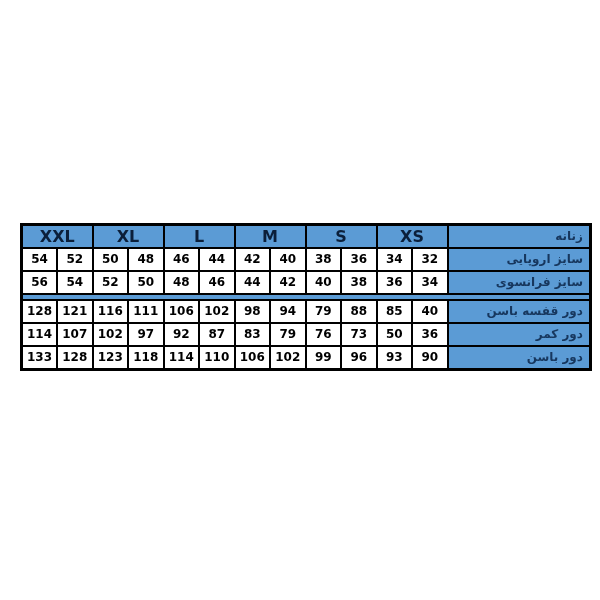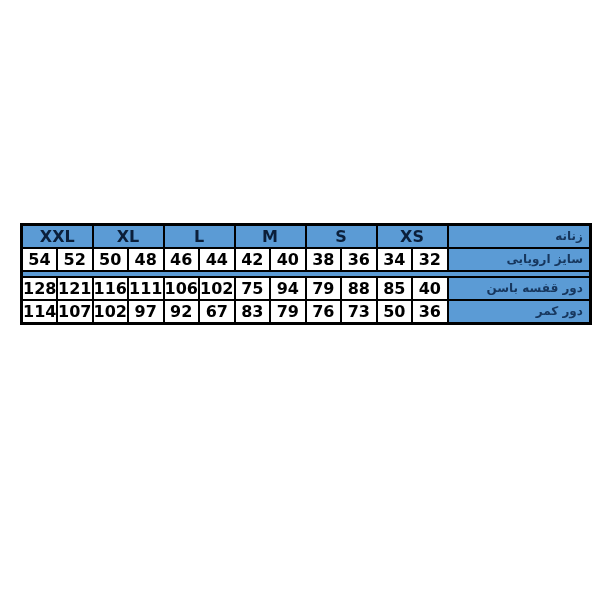--- a/index.html
+++ b/index.html
@@ -36,21 +36,21 @@
   }
   .size-table th.size-h {
     background: var(--header_bg, #5B9BD5);
     color: var(--size_text, #0B1F3A);
     font-size: 16px;
     font-weight: bold;
   }
   .size-table td.num {
     background: var(--cell_bg, #fff);
     color: var(--number_text, #000);
-    font-size: 16px;
+    font-size: 12px;
     font-weight: bold;
   }
   .size-table .row-label {
     background: var(--header_bg, #5B9BD5);
     color: var(--label_text, #17375E);
     font-size: 12px;
     font-weight: bold;
     text-align: right;
     padding-right: 6px;
     direction: rtl;
@@ -101,48 +101,78 @@
           <td class="num">46</td>
           <td class="num">44</td>
           <td class="num">42</td>
           <td class="num">40</td>
           <td class="num">38</td>
           <td class="num">36</td>
           <td class="num">34</td>
           <td class="num">32</td>
           <td class="row-label">سایز اروپایی</td>
         </tr>
+        <tr>
+          <td class="num">56</td>
+          <td class="num">54</td>
+          <td class="num">52</td>
+          <td class="num">50</td>
+          <td class="num">48</td>
+          <td class="num">46</td>
+          <td class="num">44</td>
+          <td class="num">42</td>
+          <td class="num">40</td>
+          <td class="num">38</td>
+          <td class="num">36</td>
+          <td class="num">34</td>
+          <td class="row-label">سایز فرانسوی</td>
+        </tr>
         <tr class="separator-row">
           <td colspan="13"></td>
         </tr>
         <tr>
           <td class="num">128</td>
           <td class="num">121</td>
           <td class="num">116</td>
           <td class="num">111</td>
           <td class="num">106</td>
           <td class="num">102</td>
-          <td class="num">75</td>
+          <td class="num">98</td>
           <td class="num">94</td>
           <td class="num">79</td>
           <td class="num">88</td>
           <td class="num">85</td>
           <td class="num">40</td>
           <td class="row-label">دور قفسه باسن</td>
         </tr>
         <tr>
           <td class="num">114</td>
           <td class="num">107</td>
           <td class="num">102</td>
           <td class="num">97</td>
           <td class="num">92</td>
-          <td class="num">67</td>
+          <td class="num">87</td>
           <td class="num">83</td>
           <td class="num">79</td>
           <td class="num">76</td>
           <td class="num">73</td>
           <td class="num">50</td>
           <td class="num">36</td>
           <td class="row-label">دور کمر</td>
         </tr>
+        <tr>
+          <td class="num">133</td>
+          <td class="num">128</td>
+          <td class="num">123</td>
+          <td class="num">118</td>
+          <td class="num">114</td>
+          <td class="num">110</td>
+          <td class="num">106</td>
+          <td class="num">102</td>
+          <td class="num">99</td>
+          <td class="num">96</td>
+          <td class="num">93</td>
+          <td class="num">90</td>
+          <td class="row-label">دور باسن</td>
+        </tr>
       </tbody>
   </table>
 </div>
 
 </body></html>

